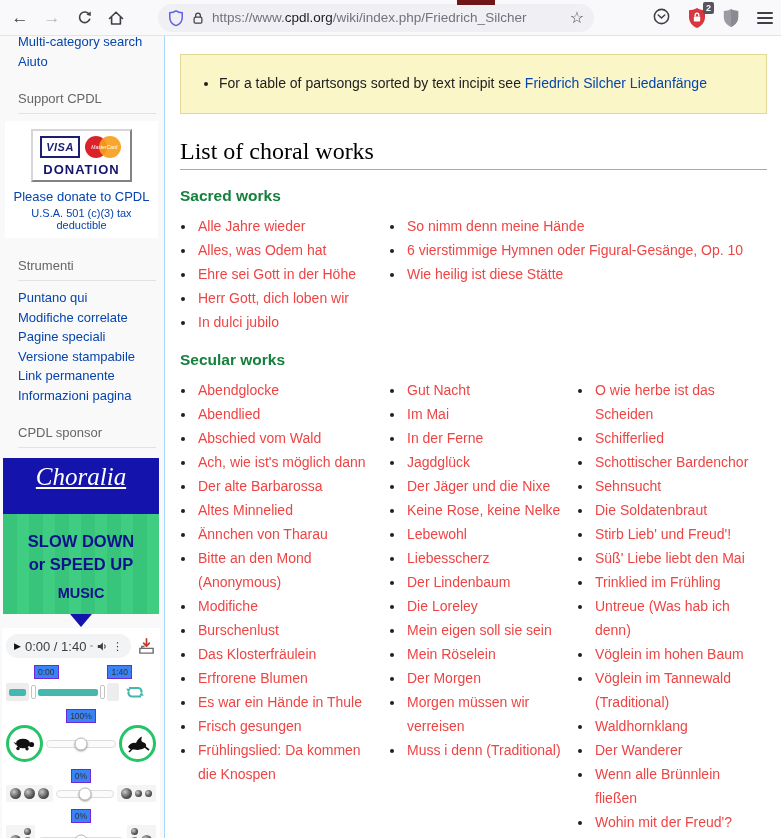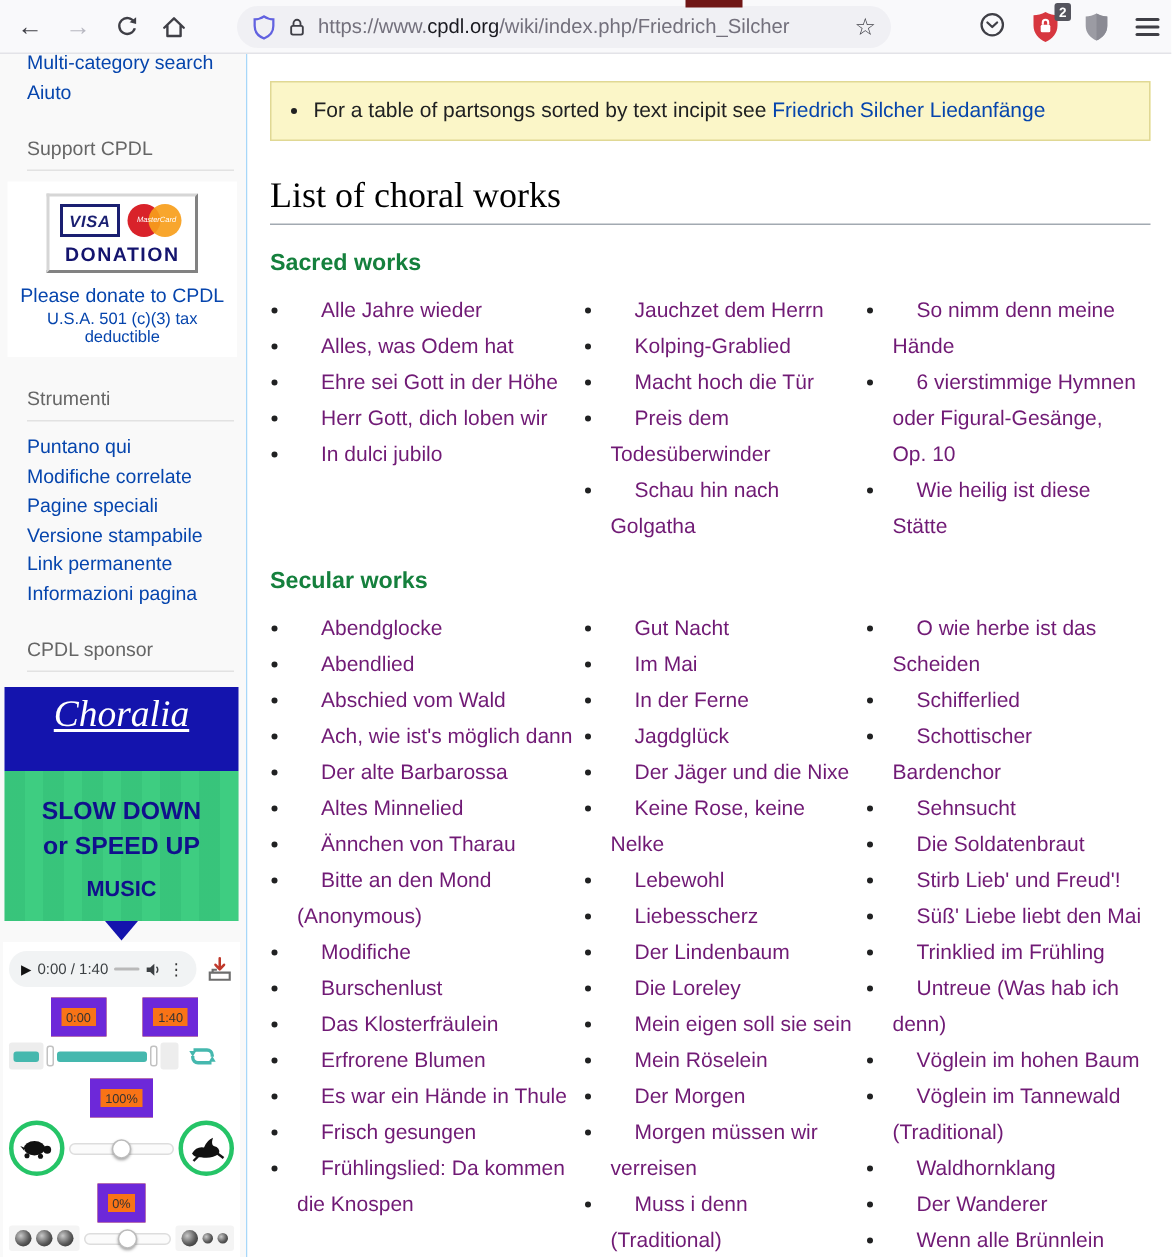--- a/index.html
+++ b/index.html
@@ -81,58 +81,58 @@
   }
   .cho-l1,.cho-l2 { color:#10108c; font-weight:bold; font-size:16.5px; line-height:23px; }
   .cho-l3 { color:#10108c; font-size:14.5px; margin-top:9px; font-weight:600; }
   .cho-tri { width:0; height:0; margin:0 auto; border-left:11px solid transparent; border-right:11px solid transparent; border-top:13px solid #1414ad; }
 
   
   .player { background:#fff; margin:1px 4px 0 2px; padding:6px 4px 8px; }
   .pl-row1 { display:flex; align-items:center; gap:6px; }
   .pl-pill { flex:1; display:flex; align-items:center; gap:4px; background:#f1f3f4; border-radius:12px; height:24px; padding:0 8px; }
   .pl-play { font-size:9px; color:#111; }
-  .pl-time { font-size:10px; color:#3c4043; white-space:nowrap; }
+  .pl-time { font-size:13px; color:#3c4043; white-space:nowrap; }
   .pl-line { flex:1; height:2px; background:#b9b9b9; border-radius:1px; }
   .pl-kebab { font-size:11px; color:#333; }
   .pl-labels { display:flex; margin:7px 24px 0 28px; justify-content:space-between; }
-  .chip { border:7px solid #6d28d9; background:#f97316; font-size:8.5px; color:#333; padding:0 3px; line-height:12px; display:inline-block; }
+  .chip { border:1px solid #6d28d9; background:#3b82f6; font-size:8.5px; color:#333; padding:0 3px; line-height:12px; display:inline-block; }
   .pl-range { display:flex; align-items:center; gap:2px; margin-top:3px; }
   .seg { background:#ededed; height:18px; display:flex; align-items:center; padding:0 3px; border-radius:2px; }
   .tealbar { background:#45b8ae; height:7px; border-radius:2px; }
   .grip { width:5px; height:14px; background:#fff; border:1px solid #c2c2c2; border-radius:2px; flex:none; }
   .pl-pct { text-align:center; margin-top:5px; }
   .pl-srow { display:flex; align-items:center; gap:3px; margin-top:2px; }
   .ring { width:37px; height:37px; border:3px solid #25c467; border-radius:50%; background:#fff; flex:none; display:flex; align-items:center; justify-content:center; }
   .track { flex:1; height:8px; background:#fbfbfb; border:1px solid #ddd; border-radius:4px; position:relative; }
   .thumb { position:absolute; left:50%; top:50%; transform:translate(-50%,-50%); width:13px; height:13px; background:#fff; border:1px solid #bbb; border-radius:50%; box-shadow:0 1px 2px rgba(0,0,0,.35); }
   .pad { background:#f4f4f4; border-radius:2px; padding:3px 4px; display:flex; gap:3px; align-items:center; flex:none; }
   .kcol { display:flex; flex-direction:column; gap:2px; }
   .knob { width:11px; height:11px; border-radius:50%; background:radial-gradient(circle at 35% 35%, #c9c9c9, #5a5a5a 55%, #222); flex:none; }
   .knob.sm { width:7px; height:7px; }
 
   
   .notice {
     margin-top:18px; background:#fbf6c8; border:1px solid #e0d894; padding:8px 14px 9px;
   }
-  .notice ul { margin:0; padding-left:14px; }
+  .notice ul { margin:10px; padding-left:14px; }
   .notice li { font-size:14px; line-height:21px; color:#202122; }
   .notice a { color:#0645ad; text-decoration:none; }
   h2.title {
     font-family:"Liberation Serif", serif; font-size:24px; font-weight:normal; color:#000;
     margin:24px 0 0; padding-bottom:4px; border-bottom:1px solid #a2a9b1;
   }
   h3.sub { font-size:15.5px; margin:17px 0 0; color:#15803d; }
   .cols { display:flex; margin-top:9px; }
   .col-a { width:209px; flex:none; }
   .col-b { width:188px; flex:none; }
   .col-c { flex:1; }
   ul.works { margin:0; padding:0 6px 0 16px; list-style:disc; }
   li.work { font-size:14px; line-height:24px; color:#202122; padding-left:2px; }
-  li.work a { color:#701a75; text-decoration:none;margin-left:16px; }
+  li.work a { color:#ef4444; text-decoration:none; }
 
   svg { display:block; }
 </style>
 </head>
 <body>
 
 <div>
 
   <div class="chrome">
     <div class="tabfrag"></div>
@@ -372,28 +372,20 @@
       <h3 class="sub">Sacred works</h3>
       <div class="cols">
         <ul class="works col-a">
 
         <li class="work"><a href="#">Alle Jahre wieder</a></li>
             <li class="work"><a href="#">Alles, was Odem hat</a></li>
             <li class="work"><a href="#">Ehre sei Gott in der Höhe</a></li>
             <li class="work"><a href="#">Herr Gott, dich loben wir</a></li>
             <li class="work"><a href="#">In dulci jubilo</a></li>
           </ul>
-        <ul class="works col-b">
-
-        <li class="work"><a href="#">Jauchzet dem Herrn</a></li>
-            <li class="work"><a href="#">Kolping-Grablied</a></li>
-            <li class="work"><a href="#">Macht hoch die Tür</a></li>
-            <li class="work"><a href="#">Preis dem Todesüberwinder</a></li>
-            <li class="work"><a href="#">Schau hin nach Golgatha</a></li>
-          </ul>
         <ul class="works col-c">
 
         <li class="work"><a href="#">So nimm denn meine Hände</a></li>
             <li class="work"><a href="#">6 vierstimmige Hymnen oder Figural-Gesänge, Op. 10</a></li>
             <li class="work"><a href="#">Wie heilig ist diese Stätte</a></li>
           </ul>
       </div>
 
       <h3 class="sub">Secular works</h3>
       <div class="cols">

